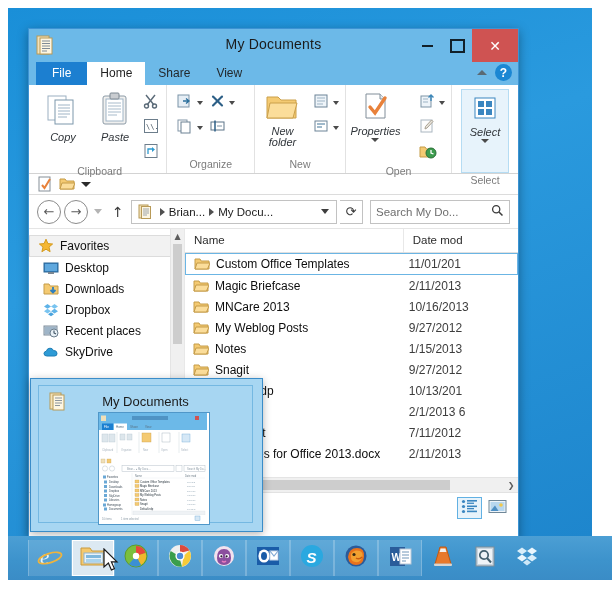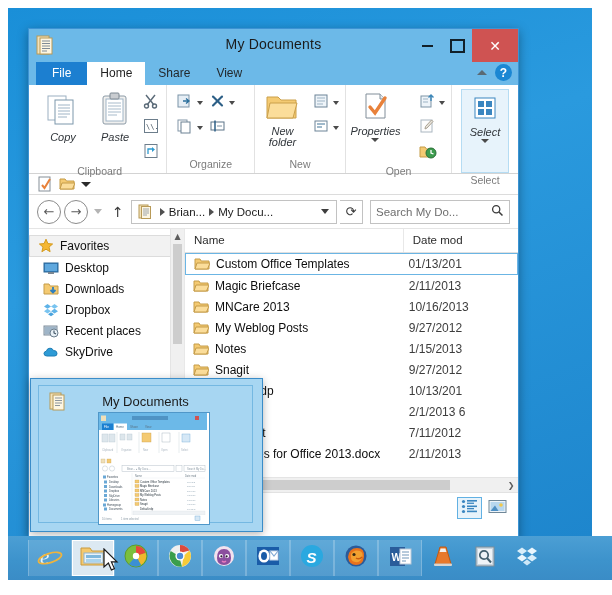--- a/index.html
+++ b/index.html
@@ -867,21 +867,21 @@
         </div>
         <div id="rows-container">
             <div class="row focused">
               <div class="rname">
                 <span class="file-icon"><svg width="16" height="16" viewBox="0 0 16 16">
                     <path d="M1 3 L6 3 L7.2 5 L15 5 L15 13 L1 13 Z" fill="#f4ca72" stroke="#c59c49"></path>
                     <path d="M3 7 L16 7 L13.5 13 L1 13 Z" fill="#fbdd9a" stroke="#c59c49"></path>
                   </svg></span>
                 <span>Custom Office Templates</span>
               </div>
-              <div class="rdate">01/13/201</div>
+              <div class="rdate">11/01/201</div>
             </div>
             <div class="row">
               <div class="rname">
                 <span class="file-icon"><svg width="16" height="16" viewBox="0 0 16 16">
                     <path d="M1 3 L6 3 L7.2 5 L15 5 L15 13 L1 13 Z" fill="#f4ca72" stroke="#c59c49"></path>
                     <path d="M3 7 L16 7 L13.5 13 L1 13 Z" fill="#fbdd9a" stroke="#c59c49"></path>
                   </svg></span>
                 <span>Magic Briefcase</span>
               </div>
               <div class="rdate">2/11/2013</div>

